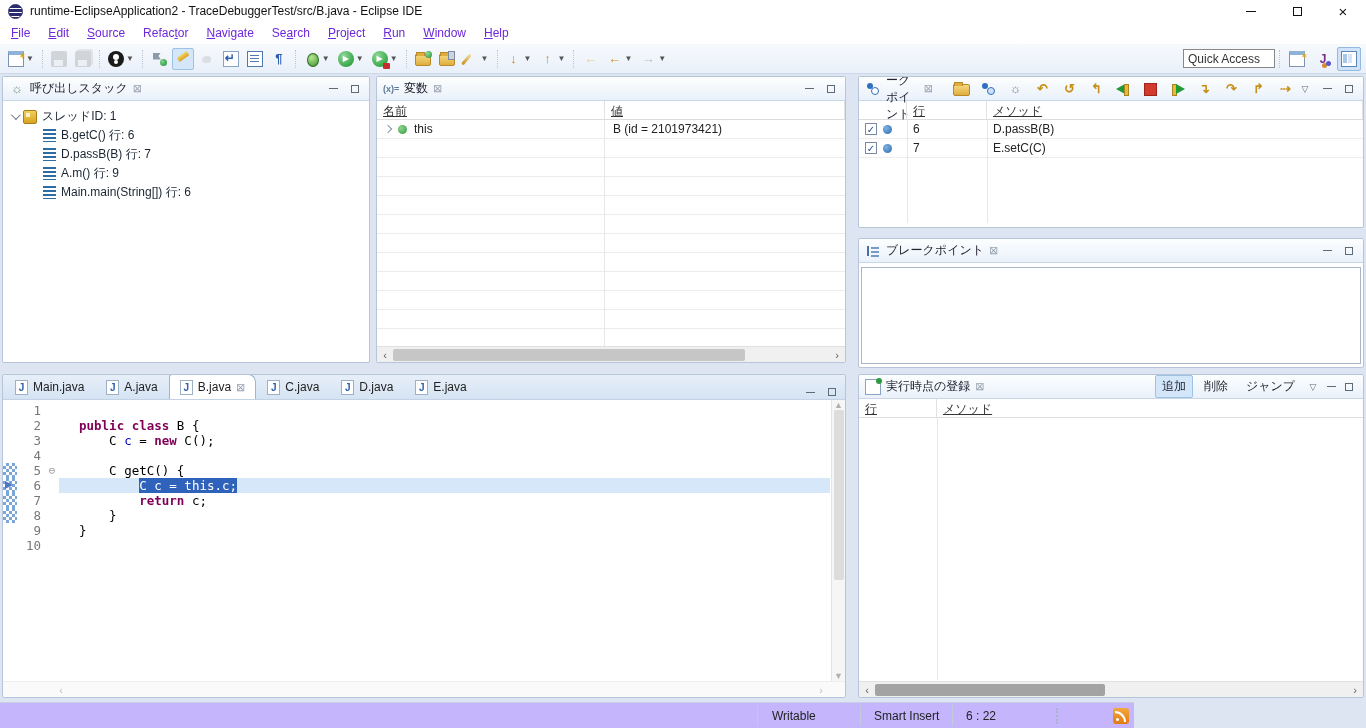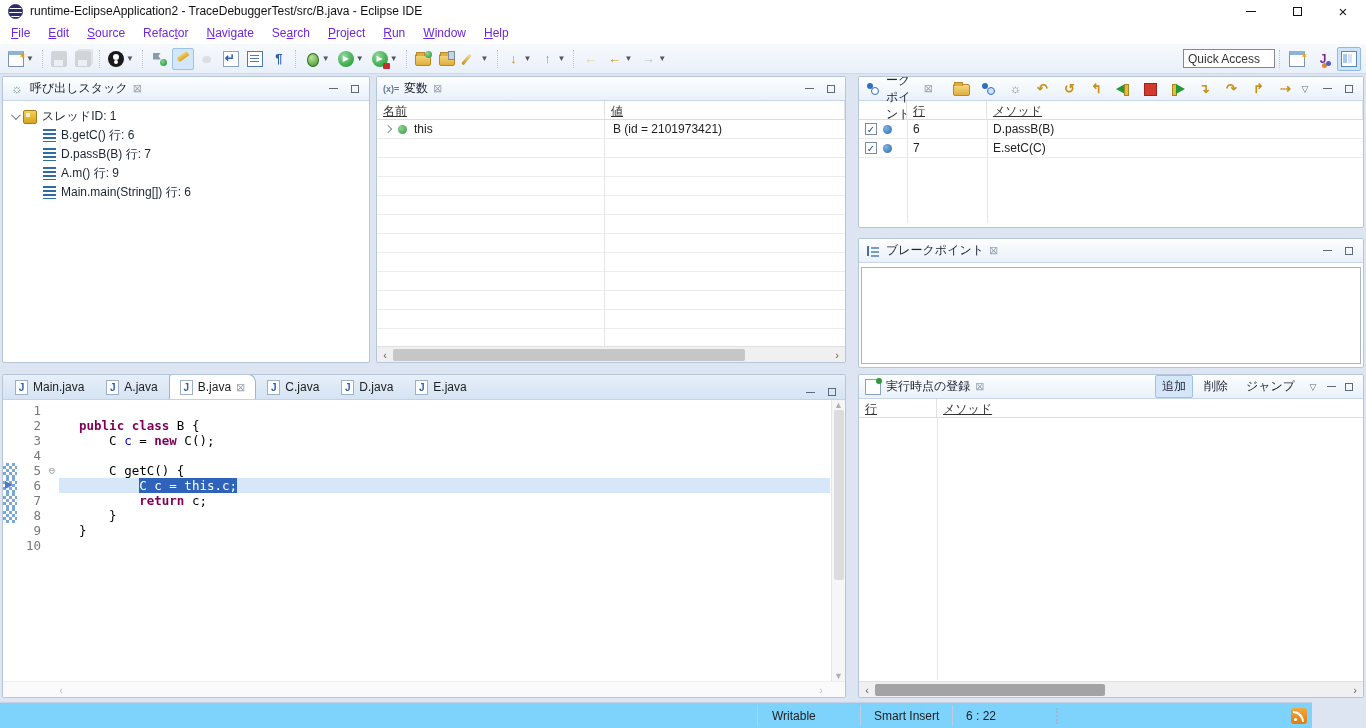--- a/index.html
+++ b/index.html
@@ -182,21 +182,21 @@
     border-left:8px solid #4d78c8; border-top:4.5px solid transparent; border-bottom:4.5px solid transparent; }
   .enum { width:28px; flex:none; text-align:right; color:#787878; padding-right:4px; background:#fff; }
   .efold { width:14px; flex:none; color:#9a9a9a; font-size:11px; text-align:center; background:#fff; }
   .ecode { padding-left:4px;margin-left:16px; }
   .kw { color:#7f0055; font-weight:bold; }
   .fld { color:#0000c0; }
   .pl { color:#000; }
   .sel { background:#2f63bb; color:#fff; font-weight:normal; }
 
   
-  #statusbar { position:absolute; left:0; top:702px; width:1312px; height:26px; background:#7dd3fc;
+  #statusbar { position:absolute; left:0; top:702px; width:1134px; height:26px; background:#c4b5fd;
     border-top:1px solid #c6d0e4; }
   .st-sep { position:absolute; top:2px; bottom:2px; width:1px; background:#c2cbdd; }
   .st-item { position:absolute; top:0; height:26px; display:flex; align-items:center; color:#222; }
   .st-dots { position:absolute; top:5px; height:16px; width:3px; border-left:2px dotted #aab4c8; }
   .rss { position:absolute; right:5px; top:5px; width:16px; height:16px; border-radius:3px;
     background:linear-gradient(#f3a73b,#e07c12); overflow:hidden; }
   .rss:before { content:""; position:absolute; left:3px; bottom:3px; width:3px; height:3px; background:#fff; border-radius:50%; }
   .rss:after { content:""; position:absolute; left:2px; bottom:2px; width:9px; height:9px;
     border:2px solid #fff; border-left:none; border-bottom:none; border-radius:0 100% 0 0; }
 </style>

